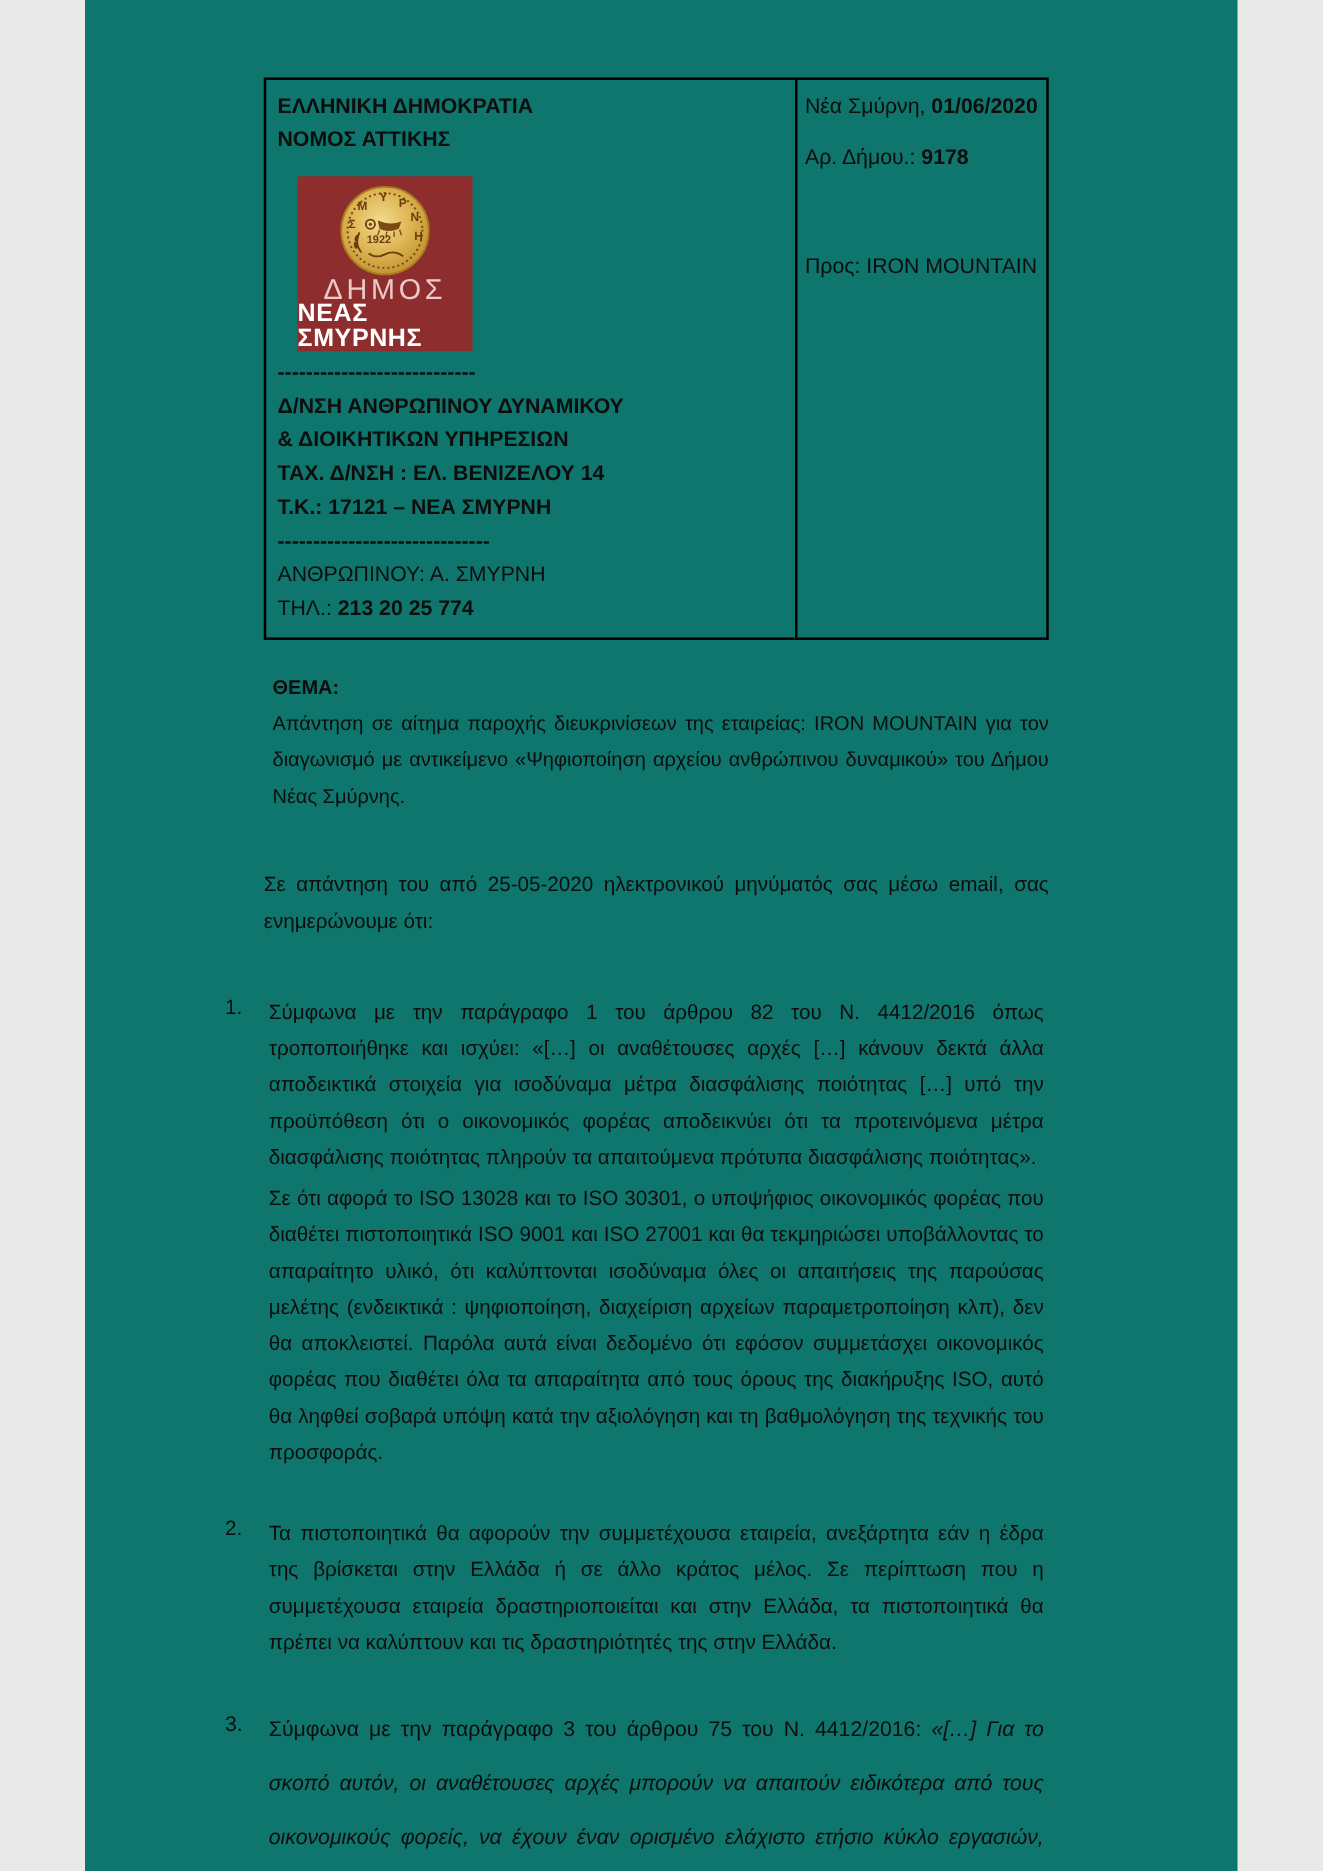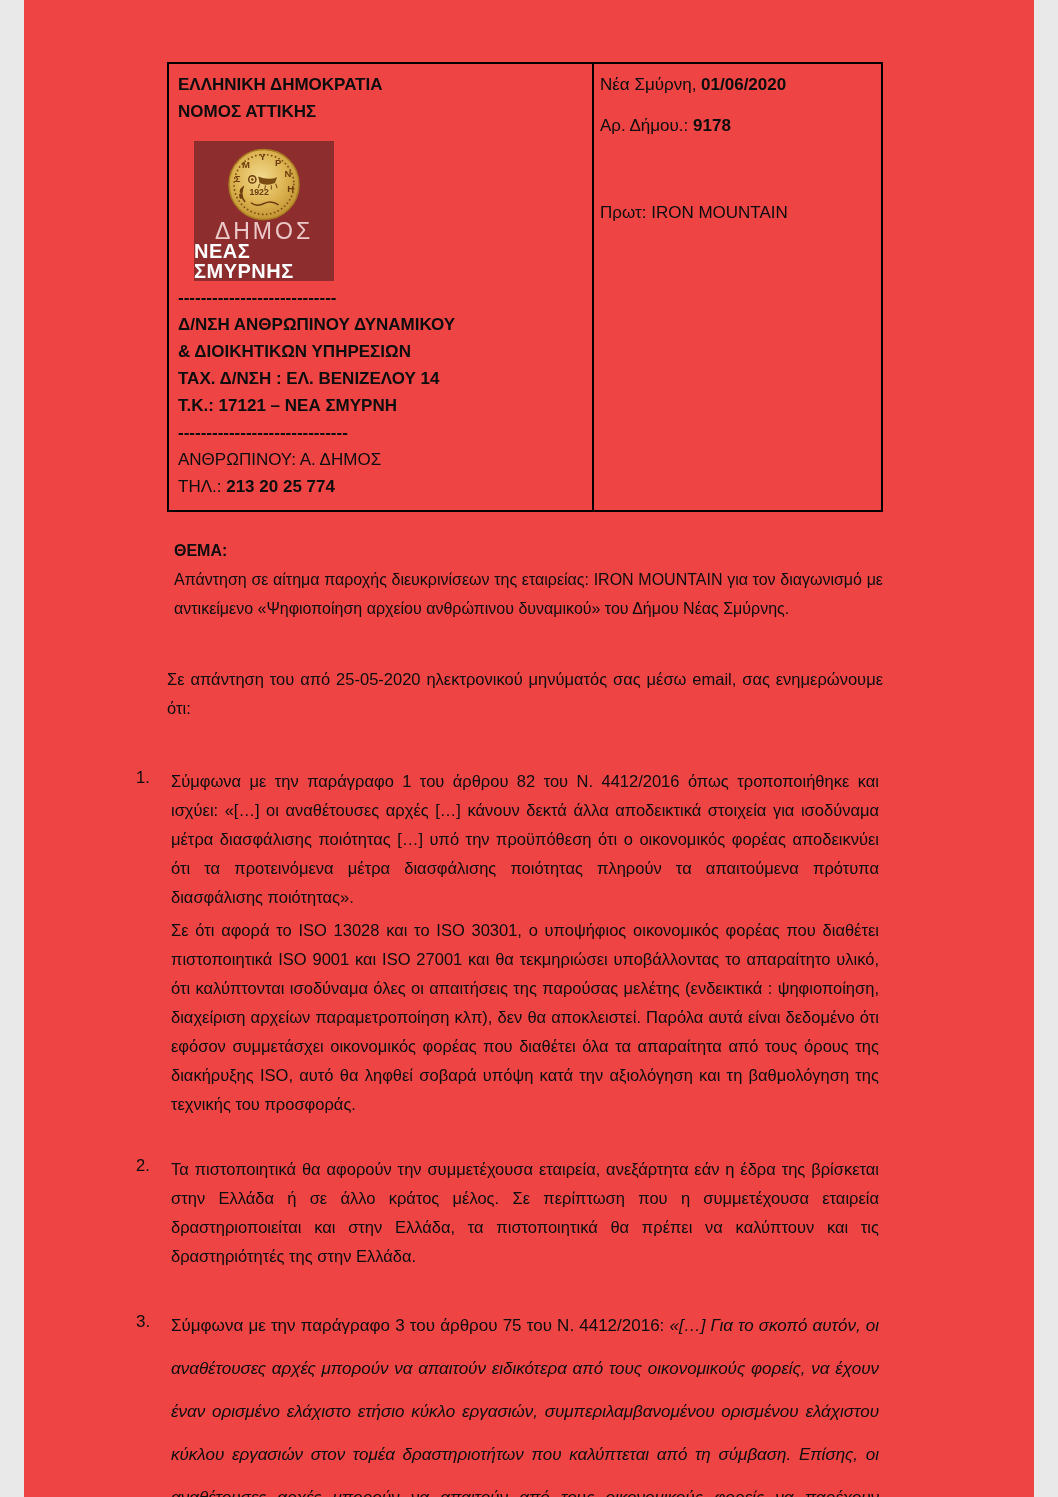--- a/index.html
+++ b/index.html
@@ -1,18 +1,18 @@
 <!DOCTYPE html>
 <html lang="el"><head>
 <meta charset="utf-8">
 <style>
   html,body{margin:0;padding:0;background:#e9e9e9;}
   .page{
-    width:1010px;height:1497px;position:relative;margin:0 auto;
-    background:#ef4444;color:#0d0d0d;overflow:hidden;
+    width:922px;height:1497px;position:relative;margin:0 auto;
+    background:#0f766e;color:#0d0d0d;overflow:hidden;
     font-family:"Liberation Sans",sans-serif;
     box-sizing:border-box;
     padding:62px 151px 0 143px;
   }
   
   .hdr-table{display:flex;border:2px solid #000;}
   .hdr-left{
     width:425px;box-sizing:border-box;border-right:2px solid #000;
     padding:7px 10px 10px 9px;font-size:17px;line-height:27px;font-weight:700;
   }
@@ -96,39 +96,39 @@
       </div>
 
       <div class="dashes">----------------------------</div>
       <div class="hdr-line">Δ/ΝΣΗ ΑΝΘΡΩΠΙΝΟΥ ΔΥΝΑΜΙΚΟΥ</div>
       <div class="hdr-line">&amp; ΔΙΟΙΚΗΤΙΚΩΝ ΥΠΗΡΕΣΙΩΝ</div>
       <div class="hdr-line">ΤΑΧ. Δ/ΝΣΗ : ΕΛ. ΒΕΝΙΖΕΛΟΥ 14</div>
       <div class="hdr-line">Τ.Κ.: 17121 – ΝΕΑ ΣΜΥΡΝΗ</div>
       <div class="dashes">------------------------------</div>
       <div class="hdr-line reg">
         <span>ΑΝΘΡΩΠΙΝΟΥ:</span>
-        <span>Α. ΔΗΜΟΣ</span>
+        <span>Α. ΣΜΥΡΝΗ</span>
       </div>
       <div class="hdr-line reg">
         <span>ΤΗΛ.:</span>
         <span class="b">213 20 25 774</span>
       </div>
     </div>
 
     <div class="hdr-right">
       <div class="hdr-date">
         <span>Νέα Σμύρνη,</span>
         <span class="b">01/06/2020</span>
       </div>
       <div class="hdr-prot">
         <span>Αρ. Δήμου.:</span>
         <span class="b">9178</span>
       </div>
       <div class="hdr-to">
-        <span>Πρωτ:</span>
+        <span>Προς:</span>
         <span>IRON MOUNTAIN</span>
       </div>
     </div>
   </div>
 
   <div class="subject">
     <div class="subject-label">ΘΕΜΑ:</div>
     <div class="subject-text">Απάντηση σε αίτημα παροχής διευκρινίσεων της εταιρείας: IRON MOUNTAIN για τον διαγωνισμό με αντικείμενο «Ψηφιοποίηση αρχείου ανθρώπινου δυναμικού» του Δήμου Νέας Σμύρνης.</div>
   </div>
 

